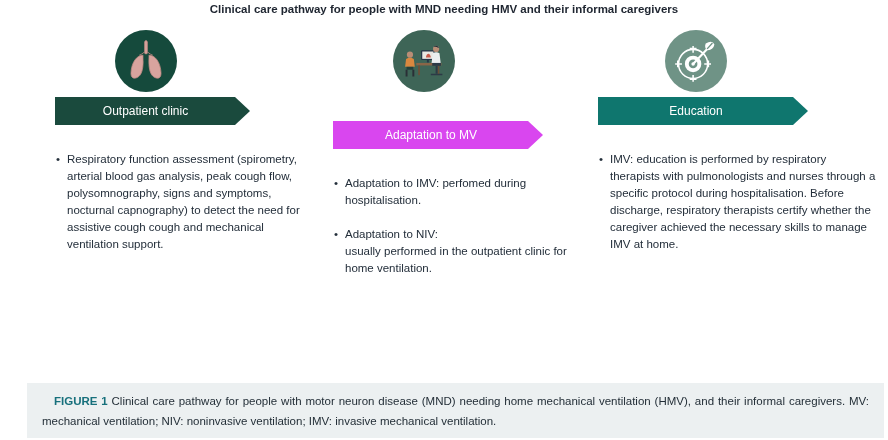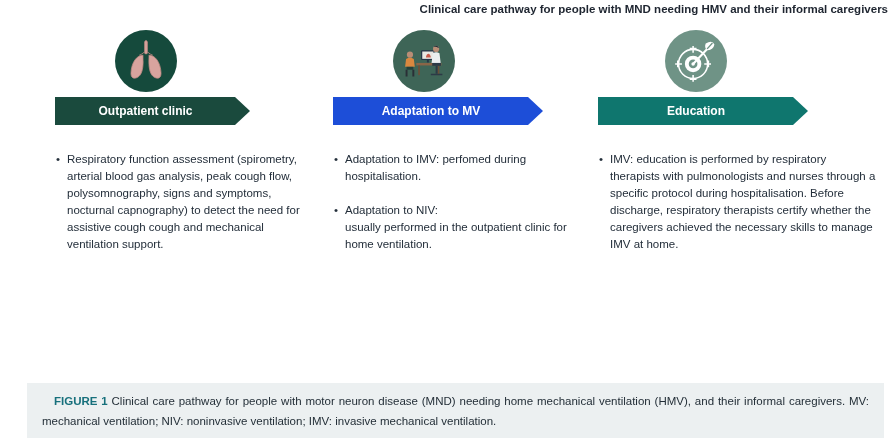--- a/index.html
+++ b/index.html
@@ -1,34 +1,34 @@
 <!DOCTYPE html>
 <html><head>
 <meta charset="utf-8">
 <style>
   html,body{margin:0;padding:0;background:#ffffff;}
   .figure{position:relative;width:888px;height:440px;background:#ffffff;
           font-family:"Liberation Sans",sans-serif;color:#232e3a;overflow:hidden;}
 
-  .fig-title{position:absolute;top:3px;left:0;width:100%;text-align:right;
+  .fig-title{position:absolute;top:3px;left:0;width:100%;text-align:center;
              font-size:11.5px;font-weight:700;color:#1e2530;}
 
   .col{position:absolute;top:30px;}
   .col-1{left:55px;width:245px;}
   .col-2{left:333px;width:248px;}
   .col-3{left:598px;width:280px;}
 
   .icon-row{height:67px;display:flex;justify-content:center;}
   .col-1 .icon-row,.col-2 .icon-row{width:181px;} 
   .col-3 .icon-row{width:196px;}
   .icon-circle{width:62px;height:62px;border-radius:50%;overflow:hidden;}
   .icon-circle svg{display:block;width:62px;height:62px;}
 
   .banner{height:28px;line-height:28px;text-align:center;color:#ffffff;
-          font-size:12px;font-weight:700;padding-right:14px;box-sizing:border-box;
+          font-size:12px;font-weight:400;padding-right:14px;box-sizing:border-box;
           clip-path:polygon(0 0,calc(100% - 15px) 0,100% 50%,calc(100% - 15px) 100%,0 100%);}
   .col-1 .banner{width:195px;}
   .col-2 .banner{width:210px;}
   .col-3 .banner{width:210px;}
 
   .bullets{list-style:none;margin:26px 0 0 0;padding:0;font-size:11.5px;line-height:1.48;}
   .bullets li{position:relative;padding-left:12px;margin-bottom:17px;white-space:pre-line;}
   .bullets li::before{content:"\2022";position:absolute;left:1px;top:0;color:#232e3a;}
 
   .caption{position:absolute;left:27px;right:4px;top:383px;bottom:2px;
@@ -84,21 +84,21 @@
 
           <circle cx="44.5" cy="19.5" r="3.2" fill="#b98d76"></circle>
           <path d="M42 17.5 a3.2 3.2 0 0 1 5.5 1 l-1 -0.2 q-2 -1.5 -4.5 -0.8Z" fill="#23303b"></path>
           <path d="M41 24 q3.5 -2 7 0 l1.2 10 h-9.4 Z" fill="#eceff0"></path>
           <rect x="40.5" y="34" width="9" height="3" fill="#2c3a46"></rect>
           <rect x="44" y="37" width="2" height="8" fill="#2c3a46"></rect>
           <path d="M39 46 h12 M45 45 v1.5" stroke="#2c3a46" stroke-width="1.6" fill="none"></path>
         </svg>
       </div>
     </div>
-    <div class="banner" style="background-color: #1d4ed8;">Adaptation to MV</div>
+    <div class="banner" style="background-color: #d946ef; margin-top: 24px;">Adaptation to MV</div>
     <ul class="bullets">
       <li>Adaptation to IMV: perfomed during hospitalisation.</li>
       <li>Adaptation to NIV:
 usually performed in the outpatient clinic for home ventilation.</li>
     </ul>
   </div>
 
   <div class="col col-3">
     <div class="icon-row">
       <div class="icon-circle" style="background-color: rgb(111, 147, 134);">
@@ -112,21 +112,21 @@
           <circle cx="29" cy="35" r="4.5" fill="#6f9386"></circle>
           <circle cx="29" cy="35" r="1.8" fill="#ffffff"></circle>
           <path d="M29 35 L44 19" stroke="#ffffff" stroke-width="2.2"></path>
           <path d="M42 14 q7 -4 9 1 q-1 6 -8 6 q-2.5 -3.5 -1 -7 Z" fill="#ffffff"></path>
           <path d="M43.5 19.5 L49 13.5" stroke="#6f9386" stroke-width="1.4"></path>
         </svg>
       </div>
     </div>
     <div class="banner" style="background-color: #0f766e;">Education</div>
     <ul class="bullets">
-      <li>IMV: education is performed by respiratory therapists with pulmonologists and nurses through a specific protocol during hospitalisation. Before discharge, respiratory therapists certify whether the caregivers achieved the necessary skills to manage IMV at home.</li>
+      <li>IMV: education is performed by respiratory therapists with pulmonologists and nurses through a specific protocol during hospitalisation. Before discharge, respiratory therapists certify whether the caregiver achieved the necessary skills to manage IMV at home.</li>
     </ul>
   </div>
 
   <div class="caption" style="background-color: rgb(236, 240, 241);">
     <span class="cap-label" style="color: rgb(23, 112, 124); padding-left: 12px;">FIGURE 1 </span>
     <span>Clinical care pathway for people with motor neuron disease (MND) needing home mechanical ventilation (HMV), and their informal caregivers. MV: mechanical ventilation; NIV: noninvasive ventilation; IMV: invasive mechanical ventilation.</span>
   </div>
 
 </div>
 

